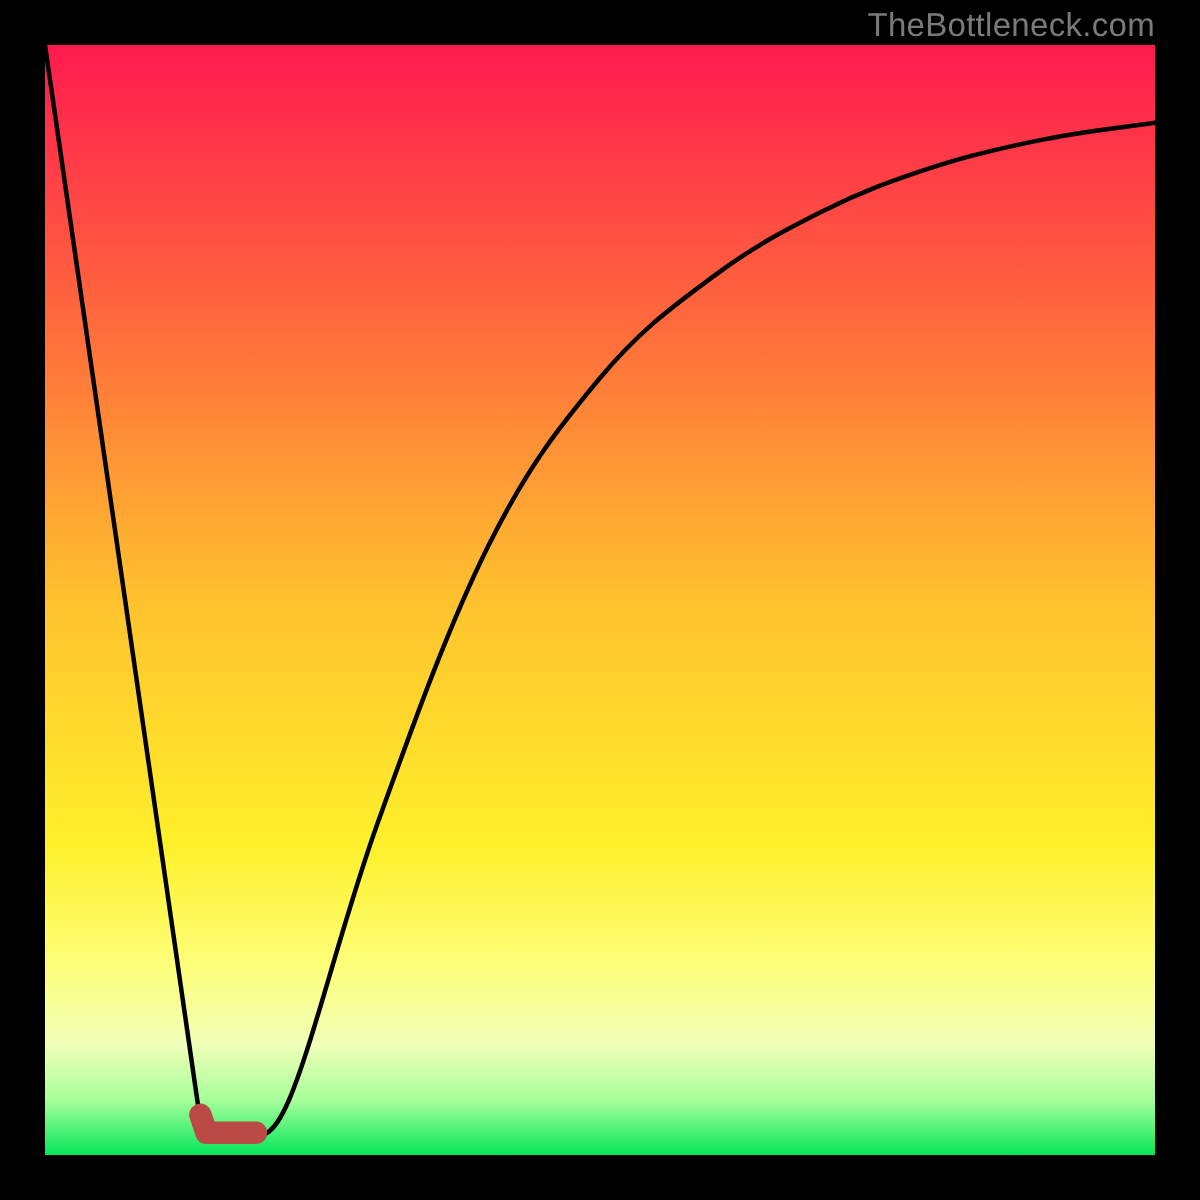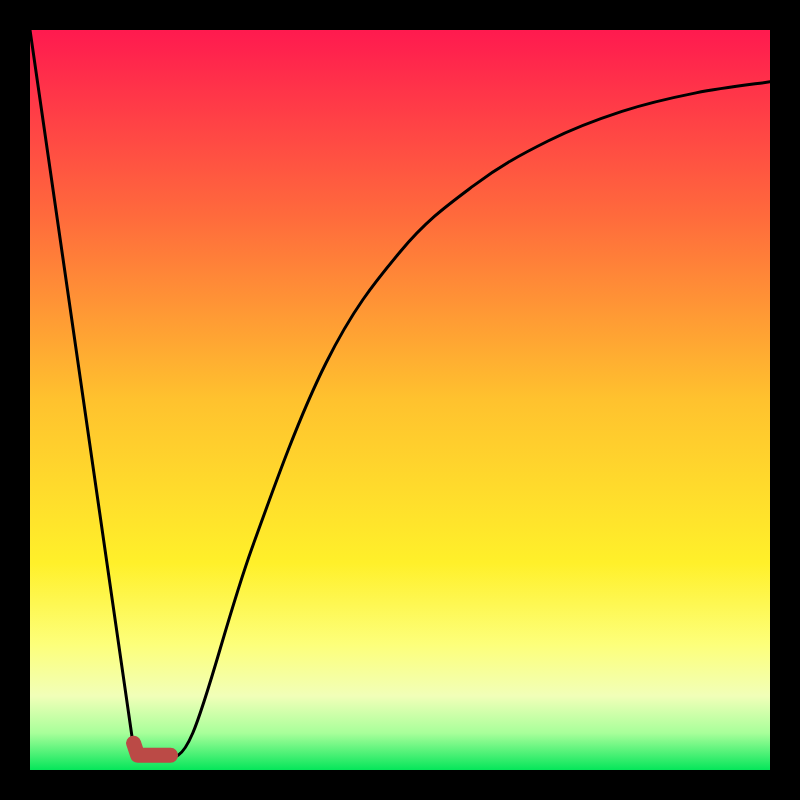--- a/index.html
+++ b/index.html
@@ -49,20 +49,21 @@
     font-family: Arial, Helvetica, sans-serif;
     font-size: 22px;
     letter-spacing: 0.2px;
   }
 </style>
 </head>
 <body>
 
 <div class="frame">
 
+  <div class="watermark">TheBottleneck.com</div>
 
   <div class="plot-area">
 
     <svg class="gradient-bg" viewBox="0 0 740 740" preserveAspectRatio="none">
       <defs>
         <linearGradient id="bg-grad" x1="0" y1="0" x2="0" y2="1">
             <stop offset="0%" stop-color="#ff1a4f"></stop>
             <stop offset="25%" stop-color="#ff6a3c"></stop>
             <stop offset="50%" stop-color="#ffc22e"></stop>
             <stop offset="72%" stop-color="#fff02a"></stop>

